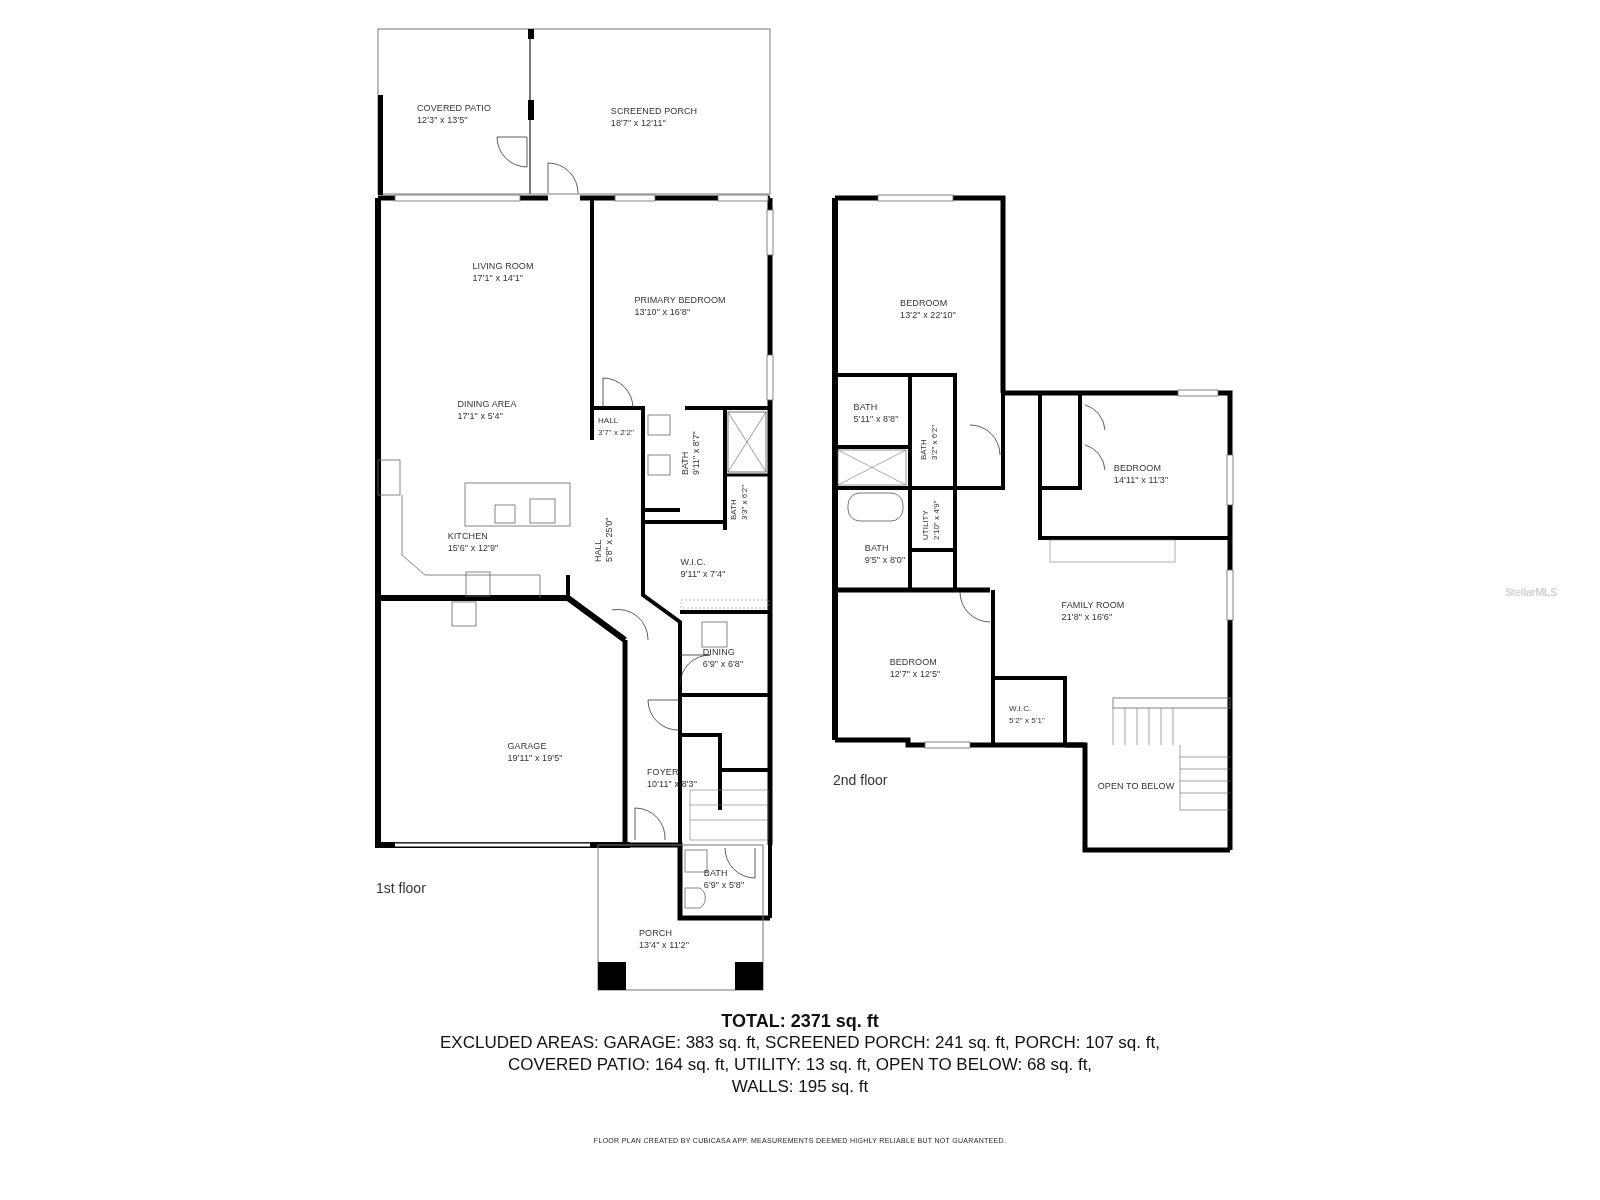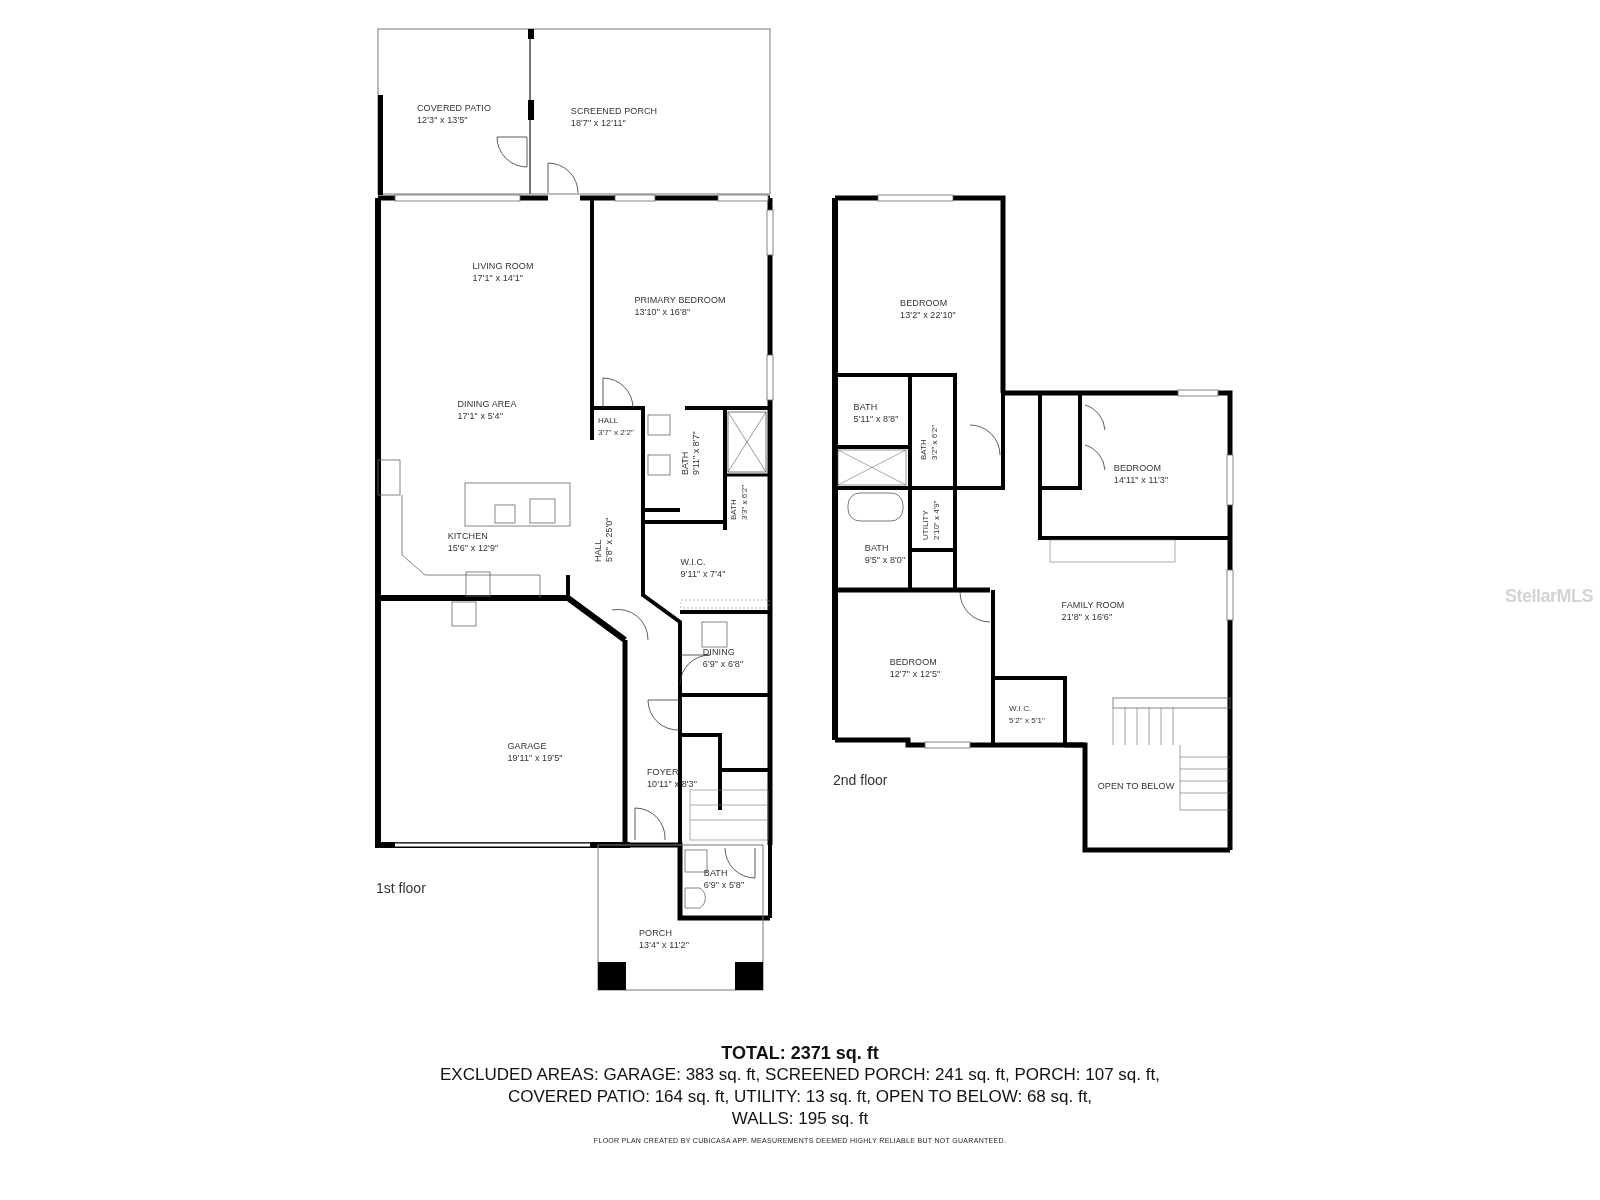--- a/index.html
+++ b/index.html
@@ -4,25 +4,25 @@
 <style>
   html,body{margin:0;padding:0;background:#ffffff;}
   body{width:1600px;height:1200px;position:relative;overflow:hidden;font-family:"Liberation Sans","DejaVu Sans",sans-serif;color:#222;}
   svg.plan{position:absolute;left:0;top:0;width:1600px;height:1200px;}
   .lbl{position:absolute;transform:translate(-50%,0);text-align:left;font-size:9px;line-height:12px;color:#333;white-space:nowrap;letter-spacing:0.1px;}
   .lbl .n{display:block;}
   .lbl .d{display:block;}
   .vlbl{position:absolute;font-size:9px;line-height:11px;color:#333;white-space:nowrap;transform-origin:left top;}
   .vlbl span{margin-right:3px;}
   .floor-tag{position:absolute;font-size:14px;color:#333;}
-  .summary{position:absolute;left:0;width:1600px;top:1010px;text-align:center;color:#111;margin-top:32px;}
+  .summary{position:absolute;left:0;width:1600px;top:1010px;text-align:center;color:#111;}
   .summary .total{font-weight:bold;font-size:18px;line-height:22px;}
   .summary .line{font-size:17px;line-height:22px;}
   .footer{position:absolute;left:0;width:1600px;top:1137px;text-align:center;font-size:7px;letter-spacing:0.3px;color:#222;}
-  .watermark{position:absolute;left:1505px;top:586px;font-size:18px;color:#d4d4d4;font-weight:bold;letter-spacing:-0.5px;}
+  .watermark{position:absolute;left:1505px;top:586px;font-size:11px;color:#d4d4d4;font-weight:bold;letter-spacing:-0.5px;}
 </style>
 </head>
 <body>
 
 <svg class="plan" viewBox="0 0 1600 1200">
   <g fill="none" stroke="#000">
 
     <rect x="378" y="29" width="392" height="165" stroke="#777" stroke-width="1"></rect>
     <line x1="530" y1="29" x2="530" y2="194" stroke="#777" stroke-width="2"></line>
     <rect x="378" y="95" width="5" height="100" fill="#000" stroke="none"></rect>
@@ -155,21 +155,21 @@
       <line x1="1180" y1="793" x2="1230" y2="793"></line>
     </g>
   </g>
 </svg>
 
 <div>
   <div class="lbl" style="left:454px;top:102px">
       <span class="n">COVERED PATIO</span>
       <span class="d">12'3" x 13'5"</span>
     </div>
-  <div class="lbl" style="left:614px;top:105px">
+  <div class="lbl" style="left:654px;top:105px">
       <span class="n">SCREENED PORCH</span>
       <span class="d">18'7" x 12'11"</span>
     </div>
   <div class="lbl" style="left:503px;top:260px">
       <span class="n">LIVING ROOM</span>
       <span class="d">17'1" x 14'1"</span>
     </div>
   <div class="lbl" style="left:680px;top:294px">
       <span class="n">PRIMARY BEDROOM</span>
       <span class="d">13'10" x 16'8"</span>

